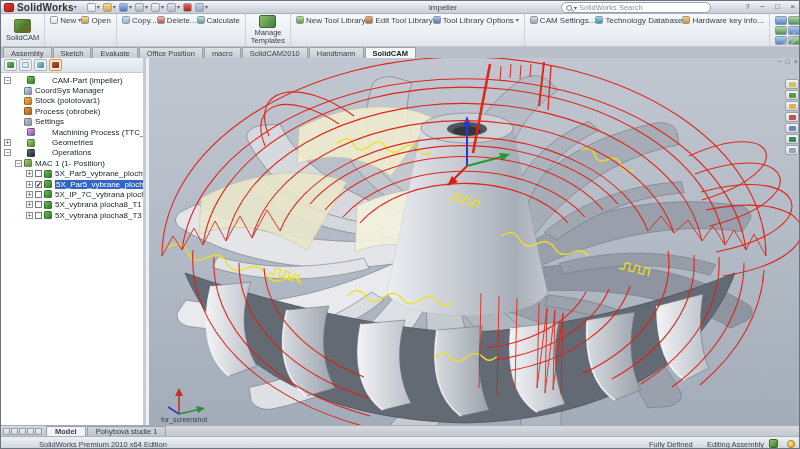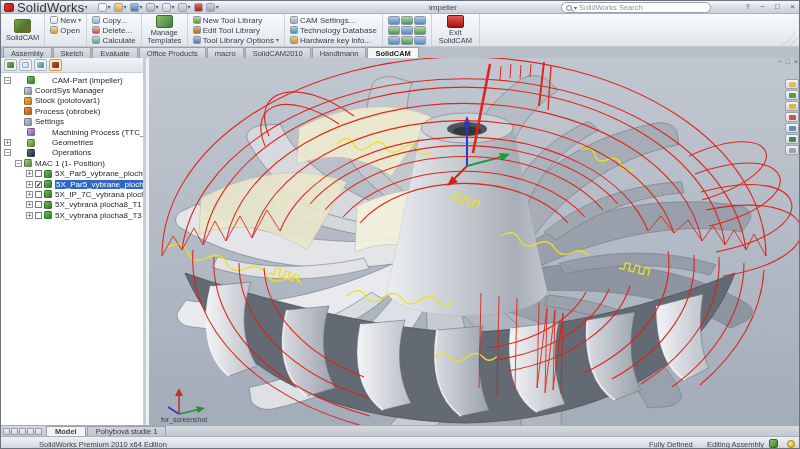--- a/index.html
+++ b/index.html
@@ -8,21 +8,21 @@
     position:relative; width:800px; height:449px; overflow:hidden;
     font-family:"Liberation Sans", sans-serif; color:#222;
     border:1px solid #6b7380; background:#eef1f5;
   }
   
   .titlebar{position:absolute;left:0;top:0;width:800px;height:13px;
     background:linear-gradient(180deg,#f4f6f9,#d6dbe3 60%,#c9cfd8);
     border-bottom:1px solid #aab1bb;display:flex;align-items:center;font-size:8px;}
   .swlogo{width:10px;height:9px;margin:0 3px 0 3px;border-radius:2px;
     background:linear-gradient(135deg,#e03a2f,#b02015);border:1px solid #8d1a10;}
-  .apptitle{font-weight:normal;color:#333;font-size:13px;letter-spacing:.2px;}
+  .apptitle{font-weight:bold;color:#333;font-size:10px;letter-spacing:.2px;}
   .qtb{display:flex;align-items:center;margin-left:10px;gap:3px;}
   .qitem{display:flex;align-items:center;gap:1px;}
   .qic{width:9px;height:9px;border-radius:2px;border:1px solid #9aa2ad;}
   .qic.new{background:linear-gradient(180deg,#ffffff,#dde3ea);}
   .qic.open{background:linear-gradient(180deg,#ffd98a,#d9a43c);}
   .qic.save{background:linear-gradient(180deg,#9fc1e8,#4a78b4);}
   .qic.print{background:linear-gradient(180deg,#e8eaee,#aab2bc);}
   .qic.undo{background:linear-gradient(180deg,#f2f4f7,#c5ccd6);}
   .qic.selectt{background:linear-gradient(180deg,#dfe5ec,#b4bdc9);}
   .qic.rebuild{background:linear-gradient(180deg,#e46a60,#a32318);}
@@ -33,21 +33,21 @@
     border:1px solid #99a2ae;border-radius:6px;display:flex;align-items:center;gap:2px;
     padding:0 4px;font-size:7.5px;color:#8b929c;}
   .mag{width:6px;height:6px;border:1.2px solid #7a828d;border-radius:50%;position:relative;flex:none;}
   .mag:after{content:"";position:absolute;left:4px;top:4px;width:3px;height:1.2px;background:#7a828d;transform:rotate(45deg);}
   .wctrls{position:absolute;right:3px;top:1px;display:flex;gap:4px;font-size:8px;color:#4d545e;align-items:center;}
   .wbtn{min-width:11px;text-align:center;line-height:10px;}
   
   .ribbon{position:absolute;left:0;top:13px;width:800px;height:33px;
     background:linear-gradient(180deg,#f7f9fb,#e9edf2 70%,#dfe4ea);
     border-bottom:1px solid #c2c8d0;display:flex;align-items:stretch;font-size:8px;color:#3a4049;}
-  .rgroup{display:flex;flex-direction:column;justify-content:center;padding:1px 5px;border-right:1px solid #cdd2d9;}
+  .rgroup{display:flex;flex-direction:row;justify-content:center;padding:1px 5px;border-right:1px solid #cdd2d9;}
   .rgroup.big{flex-direction:column;align-items:center;justify-content:center;text-align:center;}
   .bigic{width:17px;height:14px;border-radius:2px;margin-bottom:1px;}
   .bigic.cam{background:linear-gradient(135deg,#7da84e,#4d7a2a 55%,#8a5a32);border:1px solid #55702f;}
   .bigic.exit{background:linear-gradient(180deg,#e25a50,#a6170c);border:1px solid #7e1209;}
   .biglabel{font-size:7.5px;line-height:8px;color:#3a4049;}
   .ritem{display:flex;align-items:center;gap:2px;height:10px;white-space:nowrap;}
   .ric{width:8px;height:8px;border-radius:1.5px;border:1px solid #8f97a2;flex:none;}
   .ric.new{background:linear-gradient(180deg,#fff,#dbe1e8);}
   .ric.open{background:linear-gradient(180deg,#ffd98a,#cf9c38);}
   .ric.copy{background:linear-gradient(180deg,#cfe0f2,#8fb1d8);}
@@ -268,21 +268,21 @@
     </div>
     <svg class="swirl" width="44" height="28">
       <path d="M4,24 C18,22 34,14 40,2 M14,26 C26,22 36,16 42,8" stroke="#ccd2da" stroke-width="2" fill="none"></path>
     </svg>
   </div>
 
   <div class="ctabs">
     <div class="ctab">Assembly</div>
     <div class="ctab">Sketch</div>
     <div class="ctab">Evaluate</div>
-    <div class="ctab">Office Products</div>
+    <div class="ctab">Office Position</div>
     <div class="ctab">macro</div>
     <div class="ctab">SolidCAM2010</div>
     <div class="ctab">Handtmann</div>
     <div class="ctab active">SolidCAM</div>
   </div>
 
   <div class="panel">
     <div class="phead">
       <span class="ptab t1">
           <span></span>

